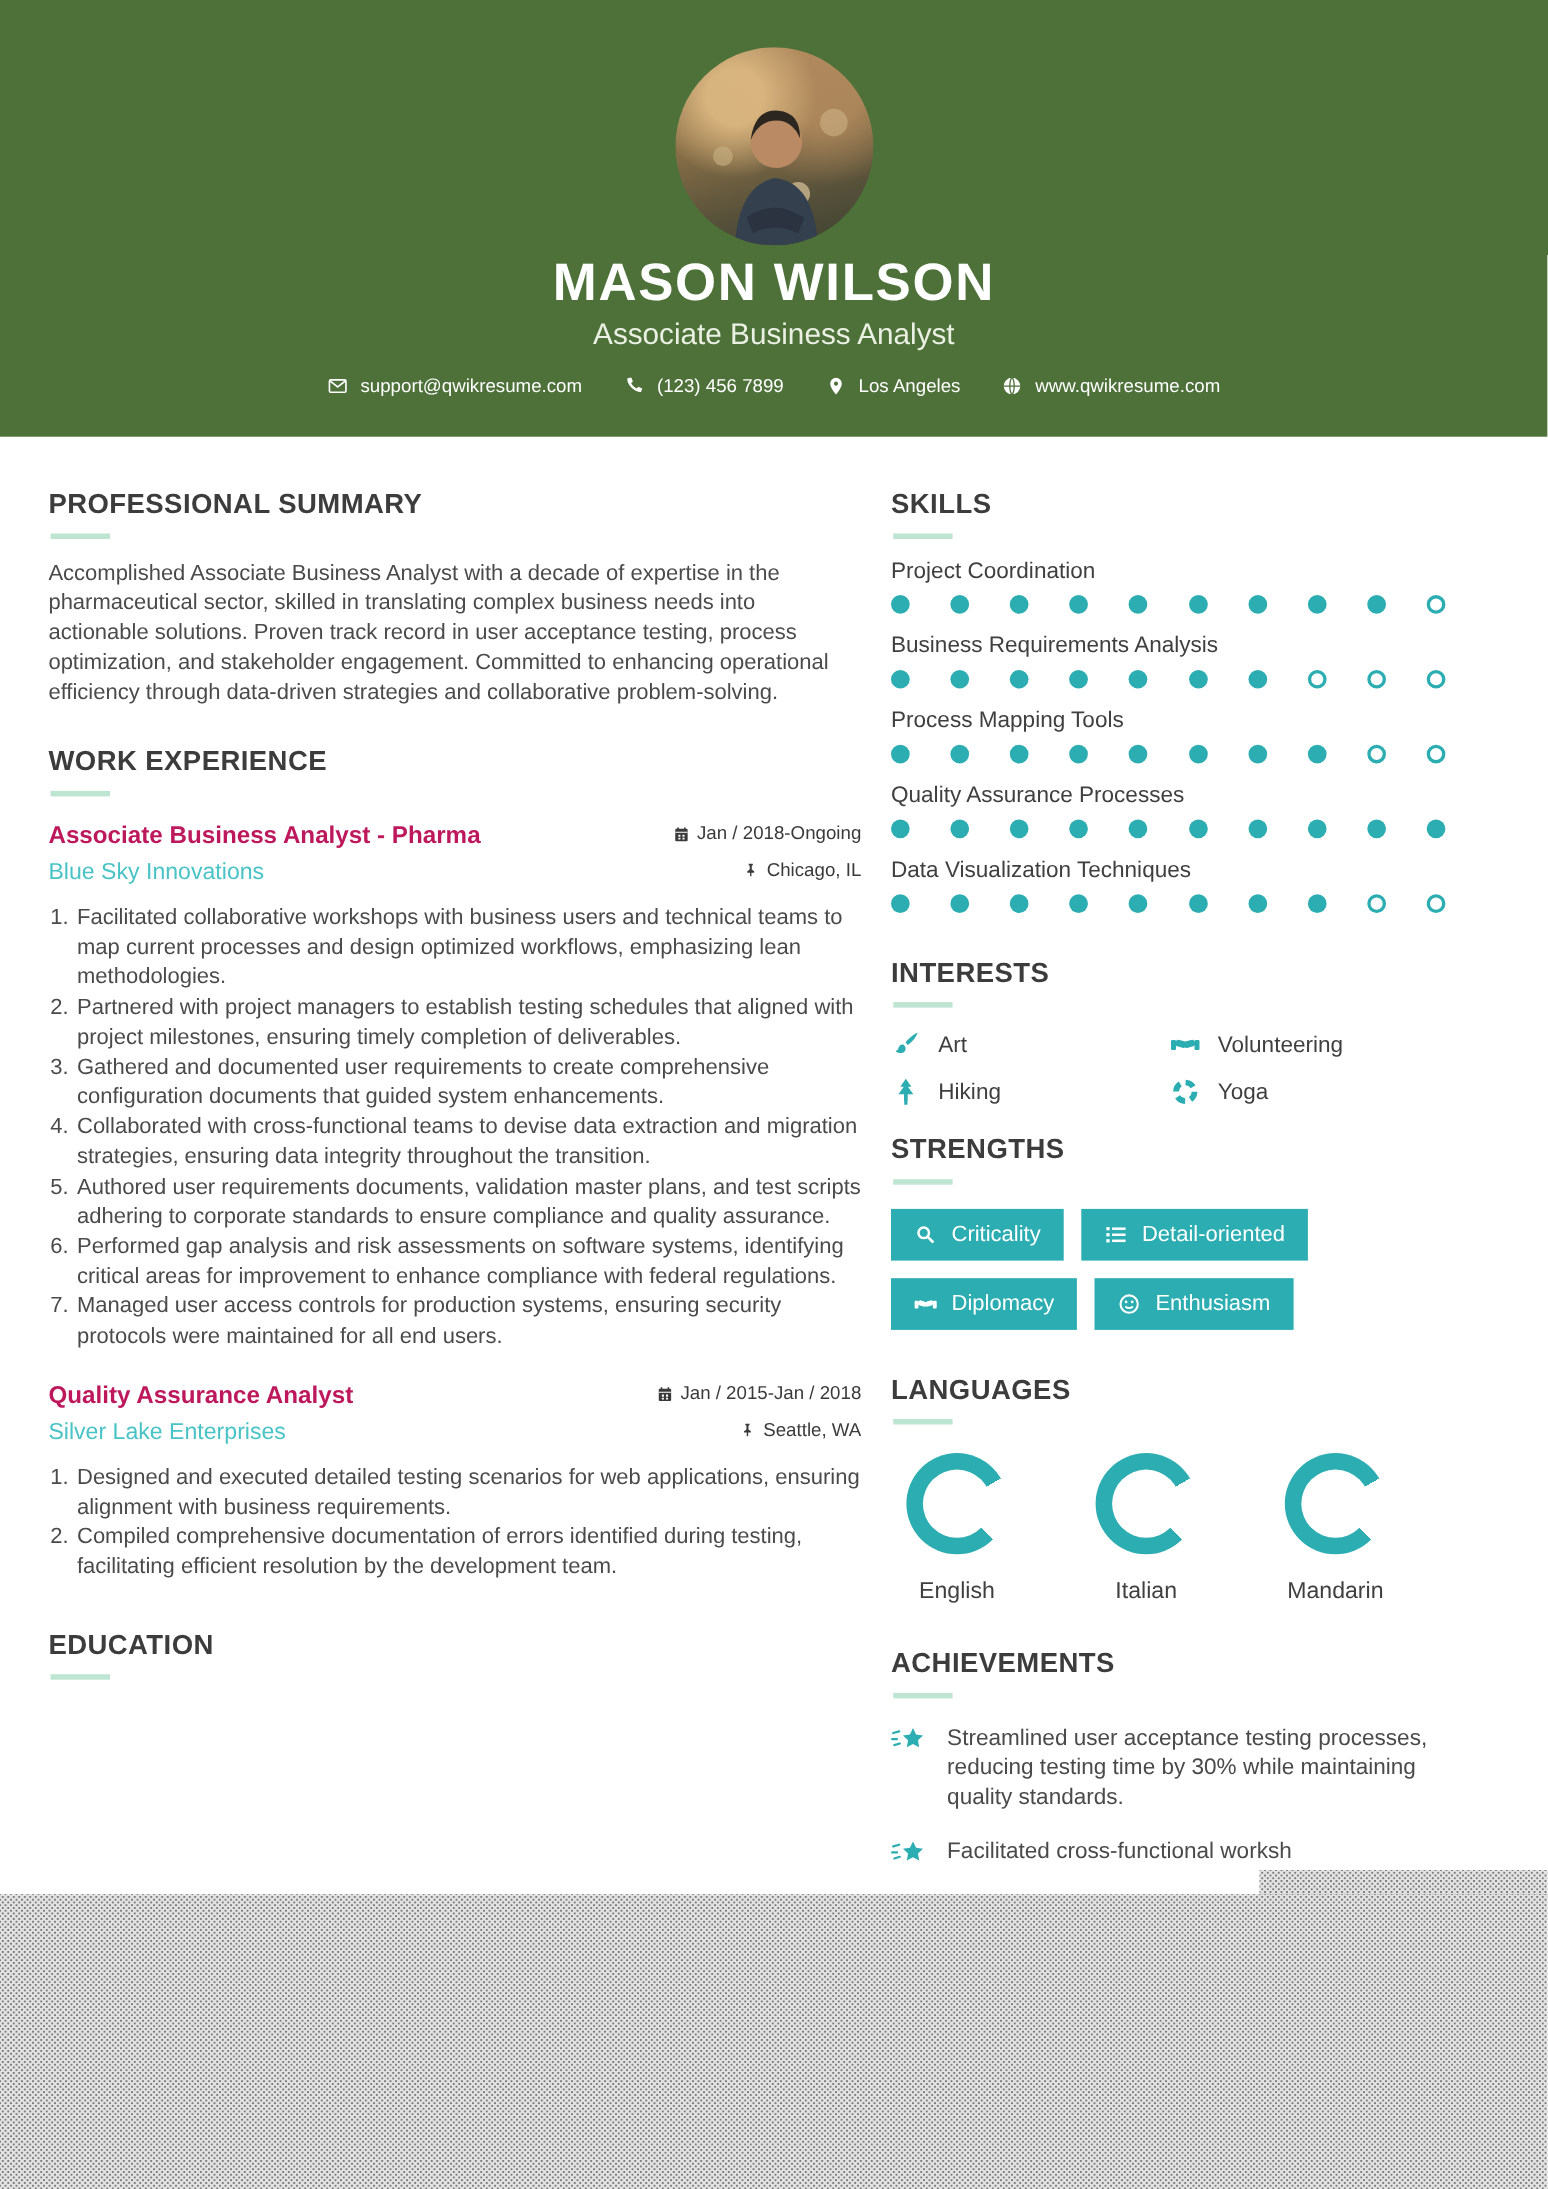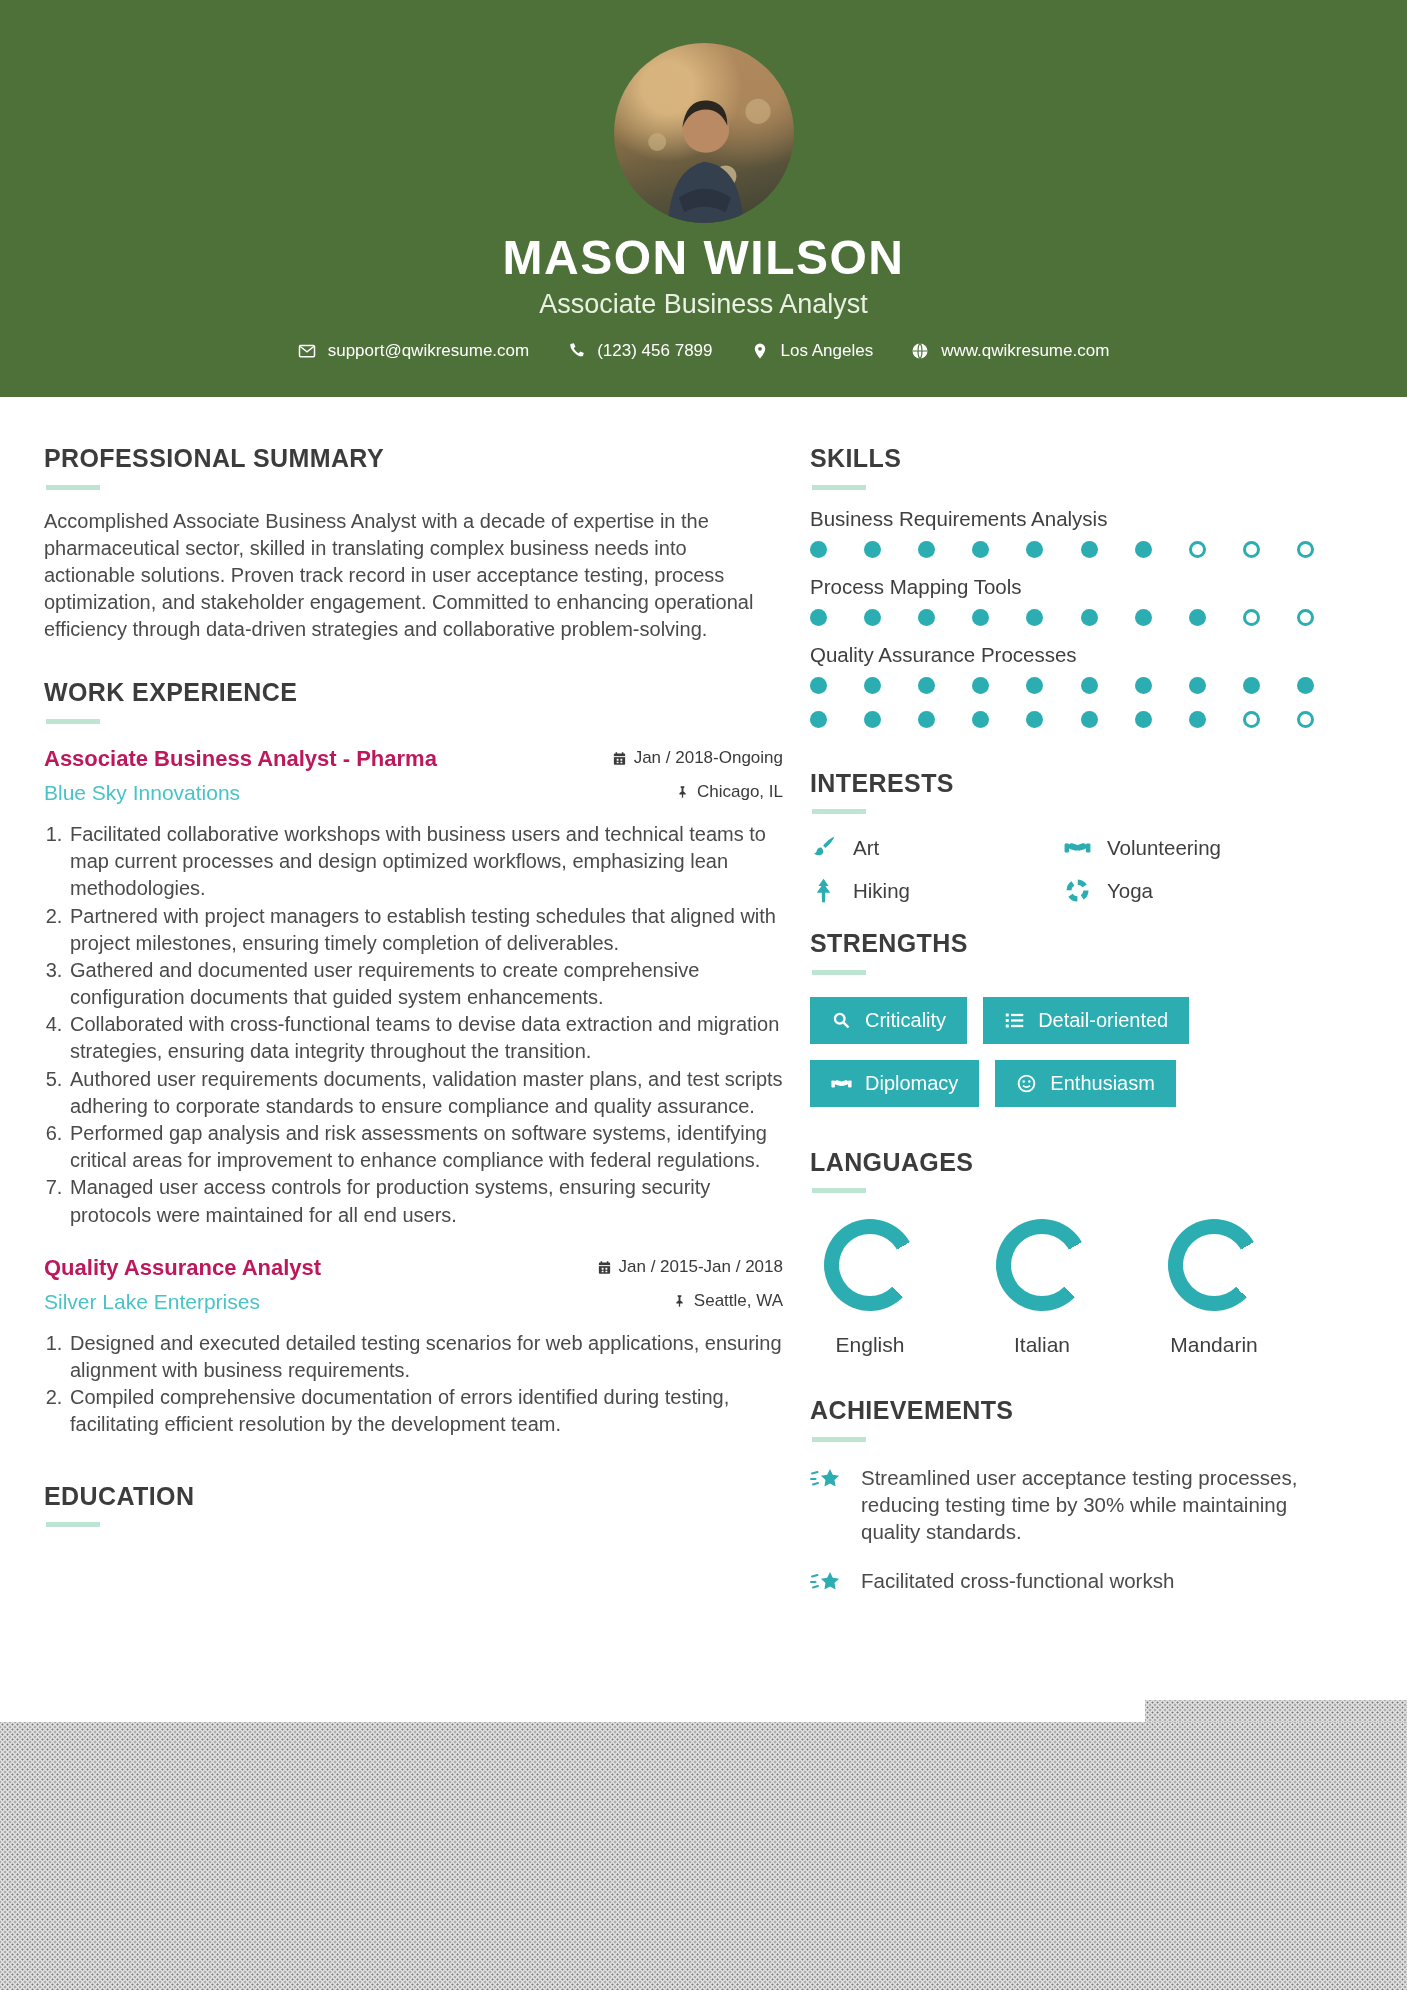--- a/index.html
+++ b/index.html
@@ -223,20 +223,35 @@
       </div>
     </section>
 
     <section class="right">
 
       <div class="skills">
         <div class="sec-h">SKILLS</div>
         <div class="sec-u"></div>
 
         <div class="skill">
+          <div class="skill-label">Project Coordination</div>
+          <div class="dots">
+              <span class="dot filled"></span>
+              <span class="dot filled"></span>
+              <span class="dot filled"></span>
+              <span class="dot filled"></span>
+              <span class="dot filled"></span>
+              <span class="dot filled"></span>
+              <span class="dot filled"></span>
+              <span class="dot filled"></span>
+              <span class="dot filled"></span>
+              <span class="dot empty"></span>
+            </div>
+        </div>
+        <div class="skill">
           <div class="skill-label">Business Requirements Analysis</div>
           <div class="dots">
               <span class="dot filled"></span>
               <span class="dot filled"></span>
               <span class="dot filled"></span>
               <span class="dot filled"></span>
               <span class="dot filled"></span>
               <span class="dot filled"></span>
               <span class="dot filled"></span>
               <span class="dot empty"></span>
@@ -268,20 +283,21 @@
               <span class="dot filled"></span>
               <span class="dot filled"></span>
               <span class="dot filled"></span>
               <span class="dot filled"></span>
               <span class="dot filled"></span>
               <span class="dot filled"></span>
               <span class="dot filled"></span>
             </div>
         </div>
         <div class="skill">
+          <div class="skill-label">Data Visualization Techniques</div>
           <div class="dots">
               <span class="dot filled"></span>
               <span class="dot filled"></span>
               <span class="dot filled"></span>
               <span class="dot filled"></span>
               <span class="dot filled"></span>
               <span class="dot filled"></span>
               <span class="dot filled"></span>
               <span class="dot filled"></span>
               <span class="dot empty"></span>

